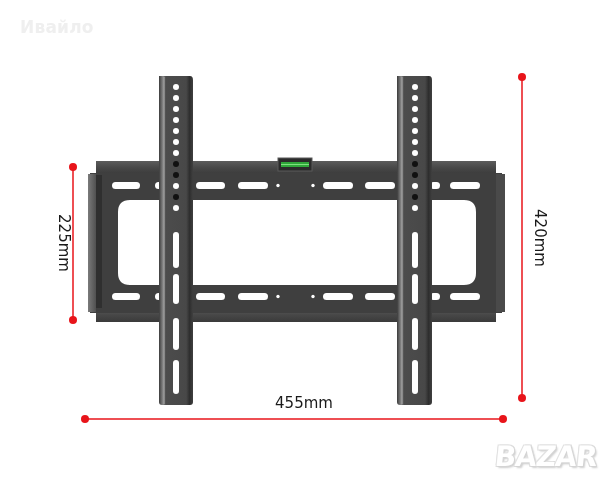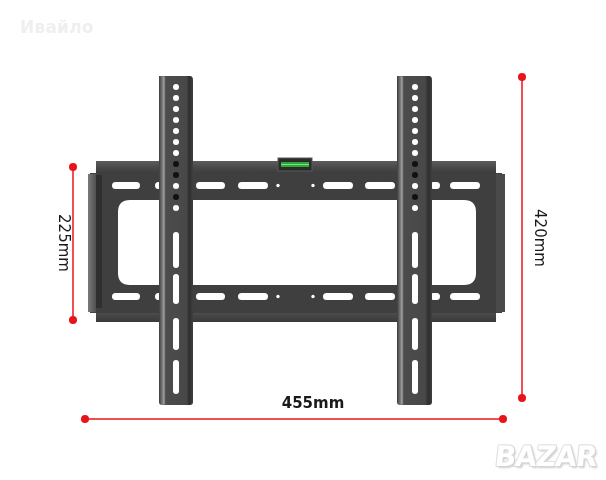--- a/index.html
+++ b/index.html
@@ -4,21 +4,21 @@
   <style>
     html, body { margin:0; padding:0; background:#ffffff; }
     body { width:606px; height:480px; position:relative; overflow:hidden; font-family:"DejaVu Sans", sans-serif; }
     .watermark-top { position:absolute; left:20px; top:17px; font-family:"DejaVu Sans", sans-serif; font-weight:bold; font-size:17px; color:#efefef; letter-spacing:0.2px; }
     .watermark-bazar { position:absolute; left:495px; top:440px; font-family:"DejaVu Sans", sans-serif; font-weight:bold; font-size:28px; color:#ffffff; letter-spacing:-1px;
       text-shadow: 1px 1px 0 #d4d4d4, -1px -1px 0 #e2e2e2, 1px -1px 0 #dcdcdc, -1px 1px 0 #dcdcdc, 2px 2px 2px #cfcfcf; transform:skewX(-6deg); }
     svg.drawing { position:absolute; left:0; top:0; }
     .dim-label { position:absolute; font-family:"DejaVu Sans", sans-serif; font-size:15px; color:#1a1a1a; white-space:nowrap; }
     .dim-left { left:64px; top:243px; transform:translate(-50%,-50%) rotate(90deg); }
     .dim-right { left:540px; top:238px; transform:translate(-50%,-50%) rotate(90deg); }
-    .dim-bottom { left:313px; top:403px; transform:translate(-50%,-50%);font-weight:bold; }
+    .dim-bottom { left:304px; top:403px; transform:translate(-50%,-50%); }
   </style>
 </head>
 <body>
 
 <div class="watermark-top">Ивайло</div>
 
 <svg class="drawing" width="606" height="480" viewBox="0 0 606 480">
   <defs>
     <linearGradient id="railGrad" x1="0" y1="0" x2="0" y2="1">
       <stop offset="0" stop-color="#5c5c5c"></stop>

